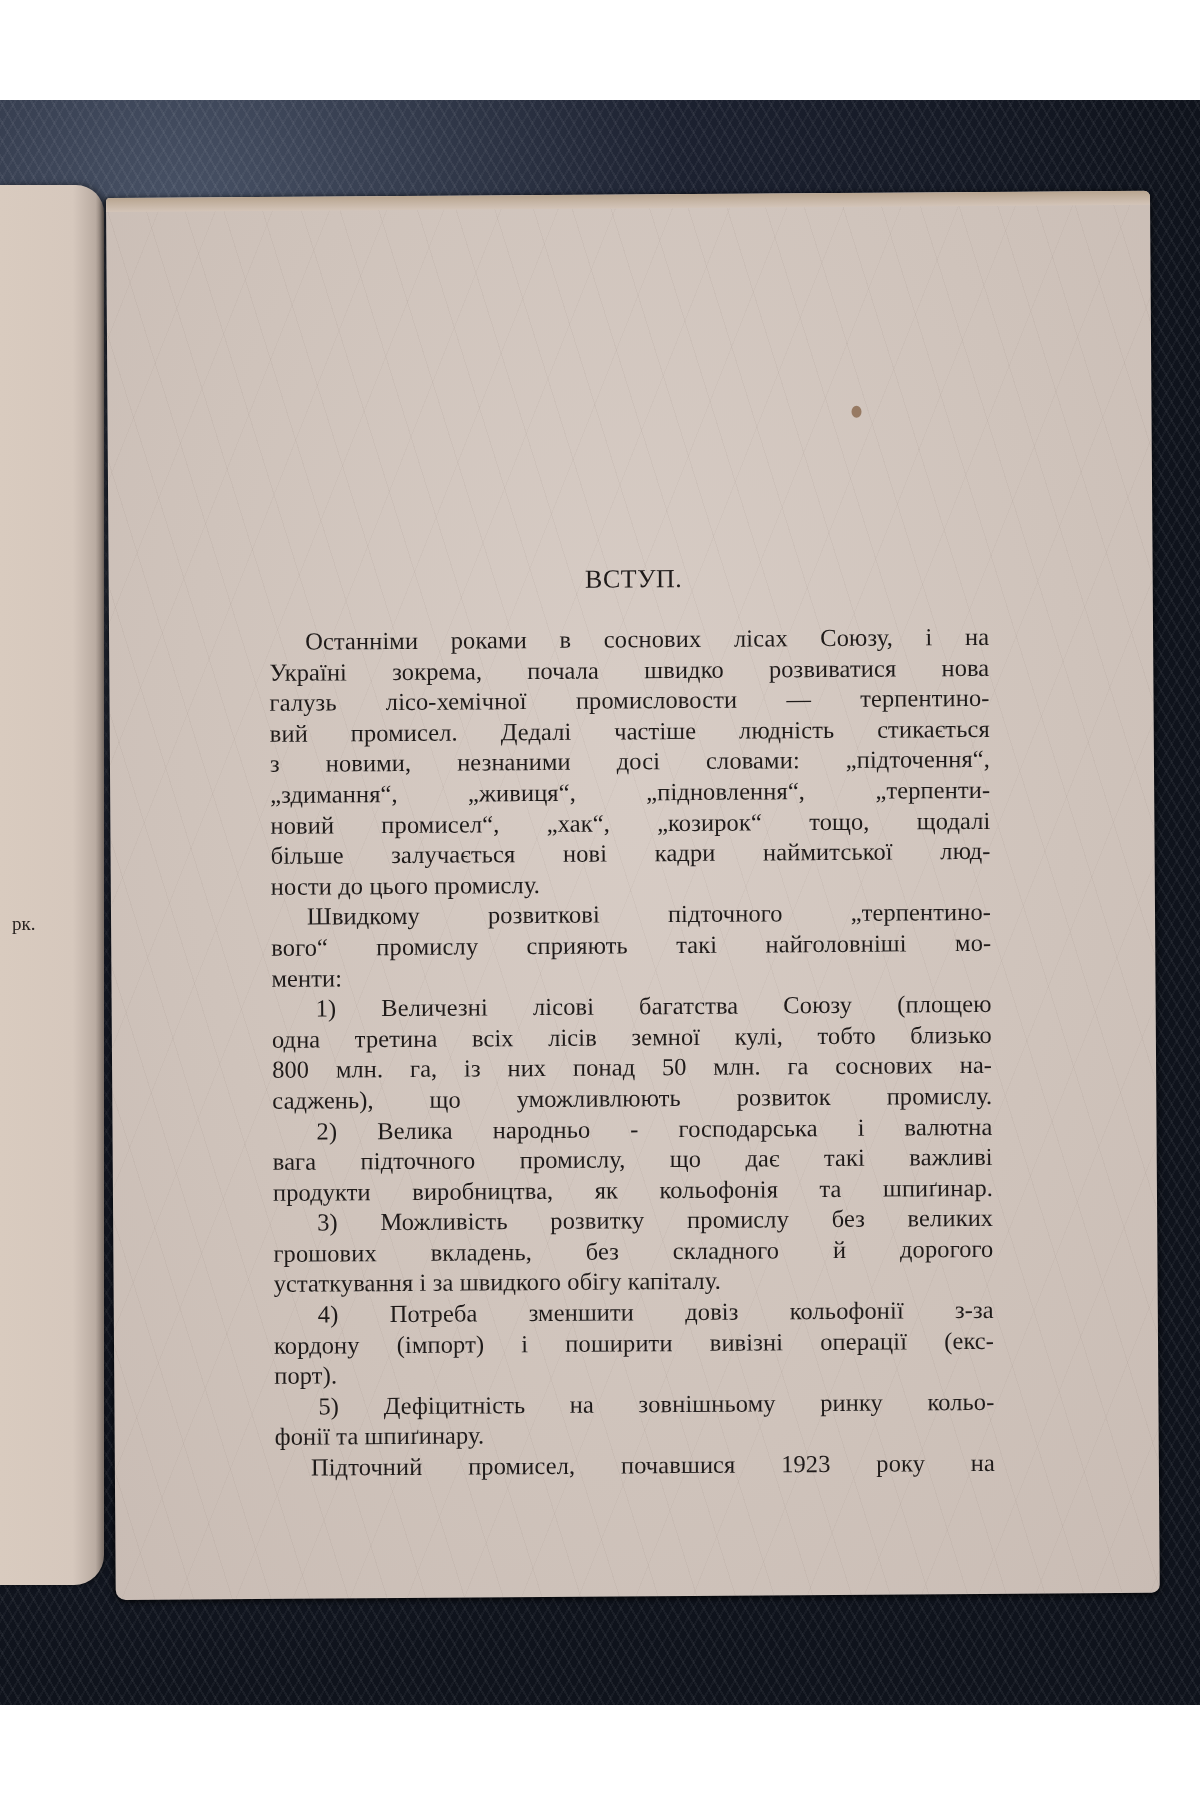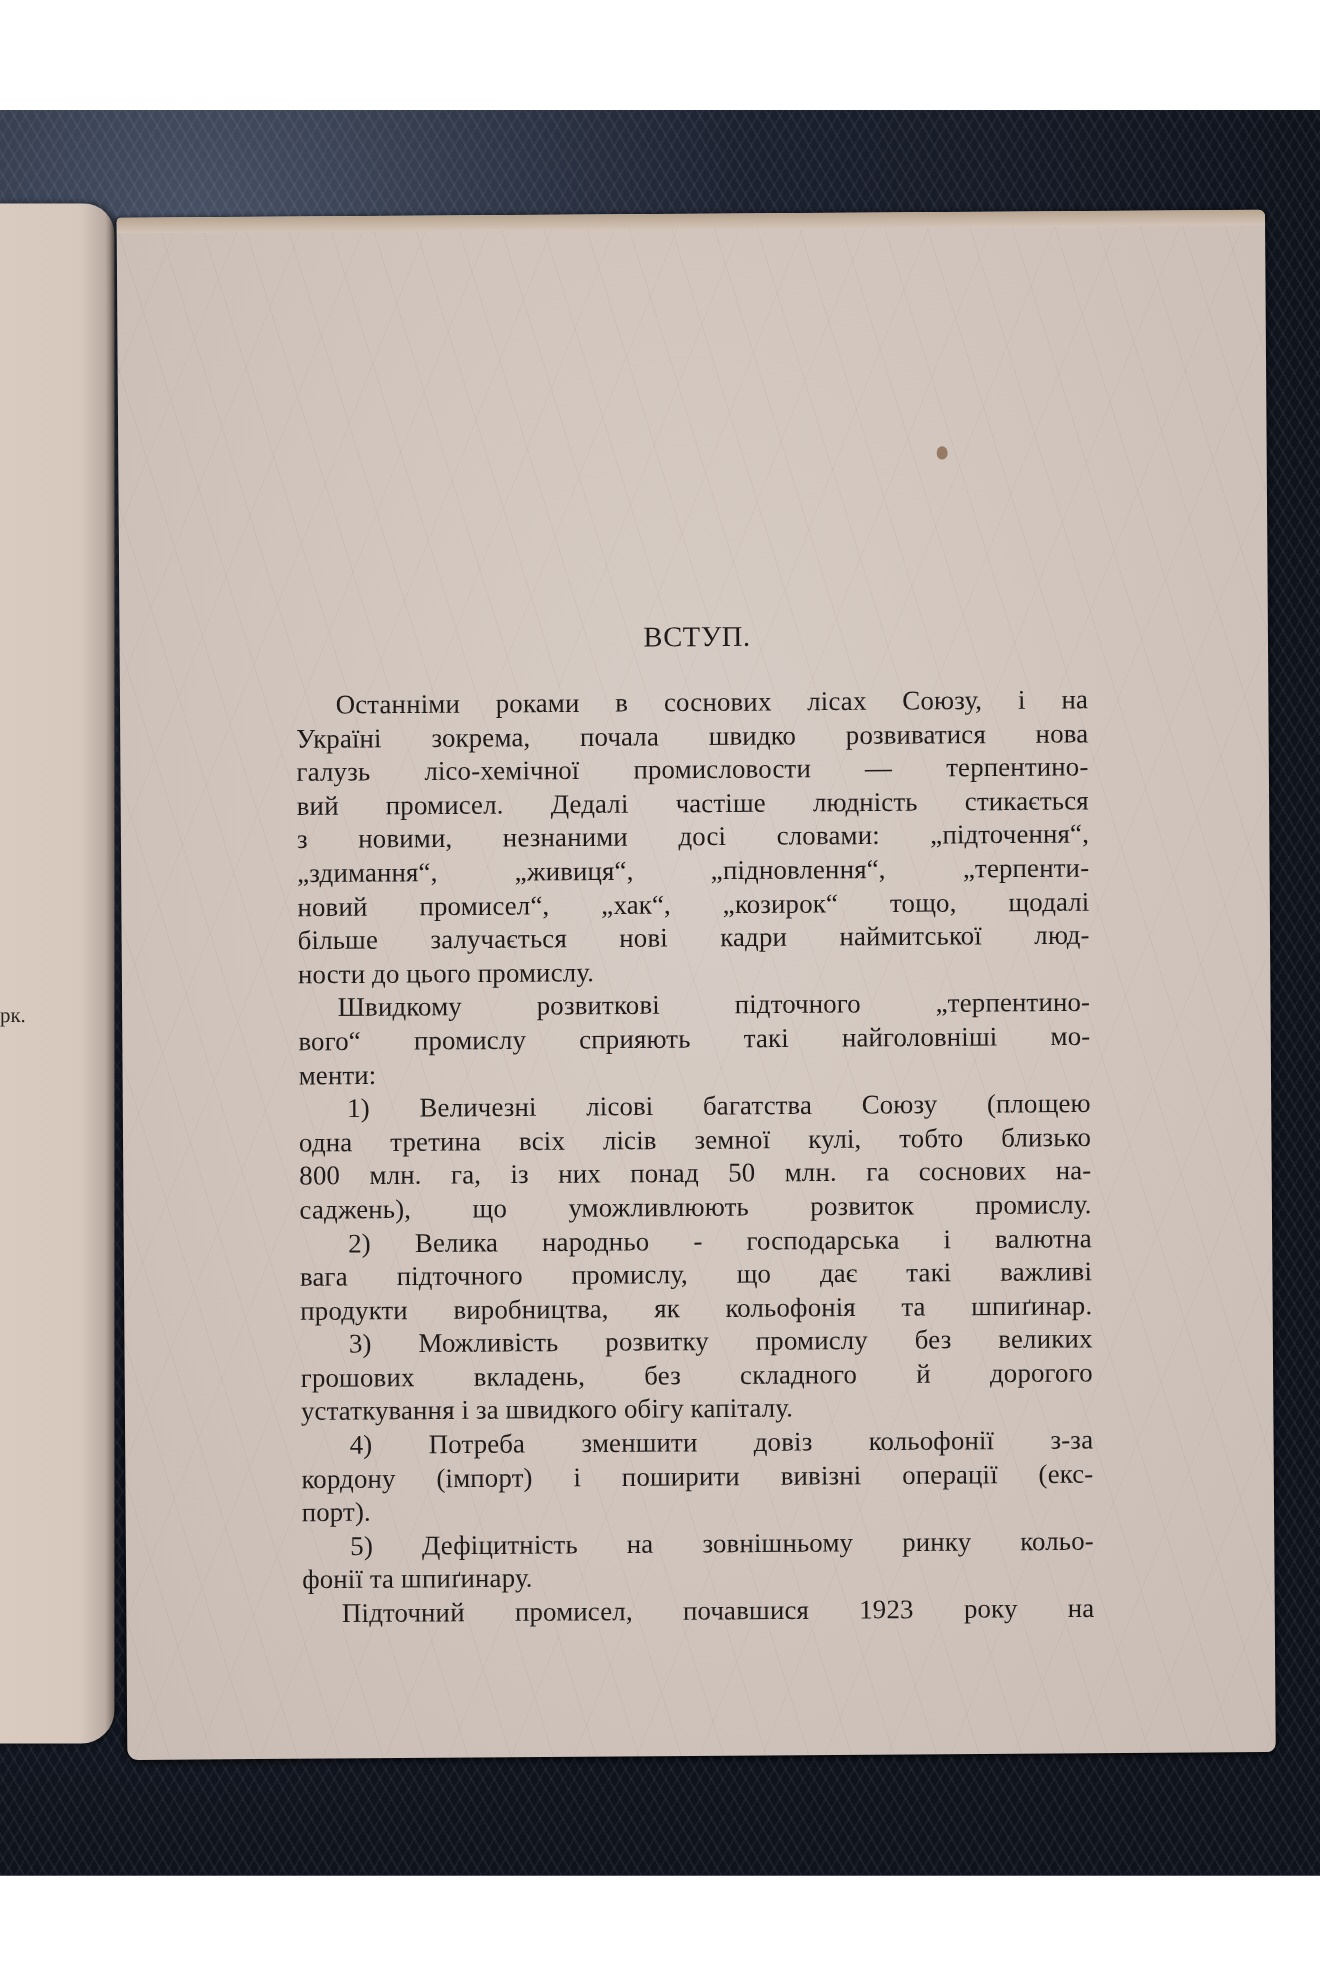--- a/index.html
+++ b/index.html
@@ -35,21 +35,21 @@
       left: 0;
       top: 85px;
       width: 104px;
       height: 1400px;
       background: linear-gradient(90deg, #d9cbbf 0%, #d6c8bd 70%, #b9aba1 92%, #7a6e66 100%);
       border-radius: 0 28px 30px 0;
       box-shadow: 2px 0 6px rgba(0,0,0,0.5);
     }
     .left-page .frag {
       position: absolute;
-      left: 0;
+      left: 12px;
       top: 728px;
       font-family: "Liberation Serif", serif;
       font-size: 19px;
       color: #2a2522;
     }
     
     .page {
       position: absolute;
       left: 106px;
       top: 98px;

